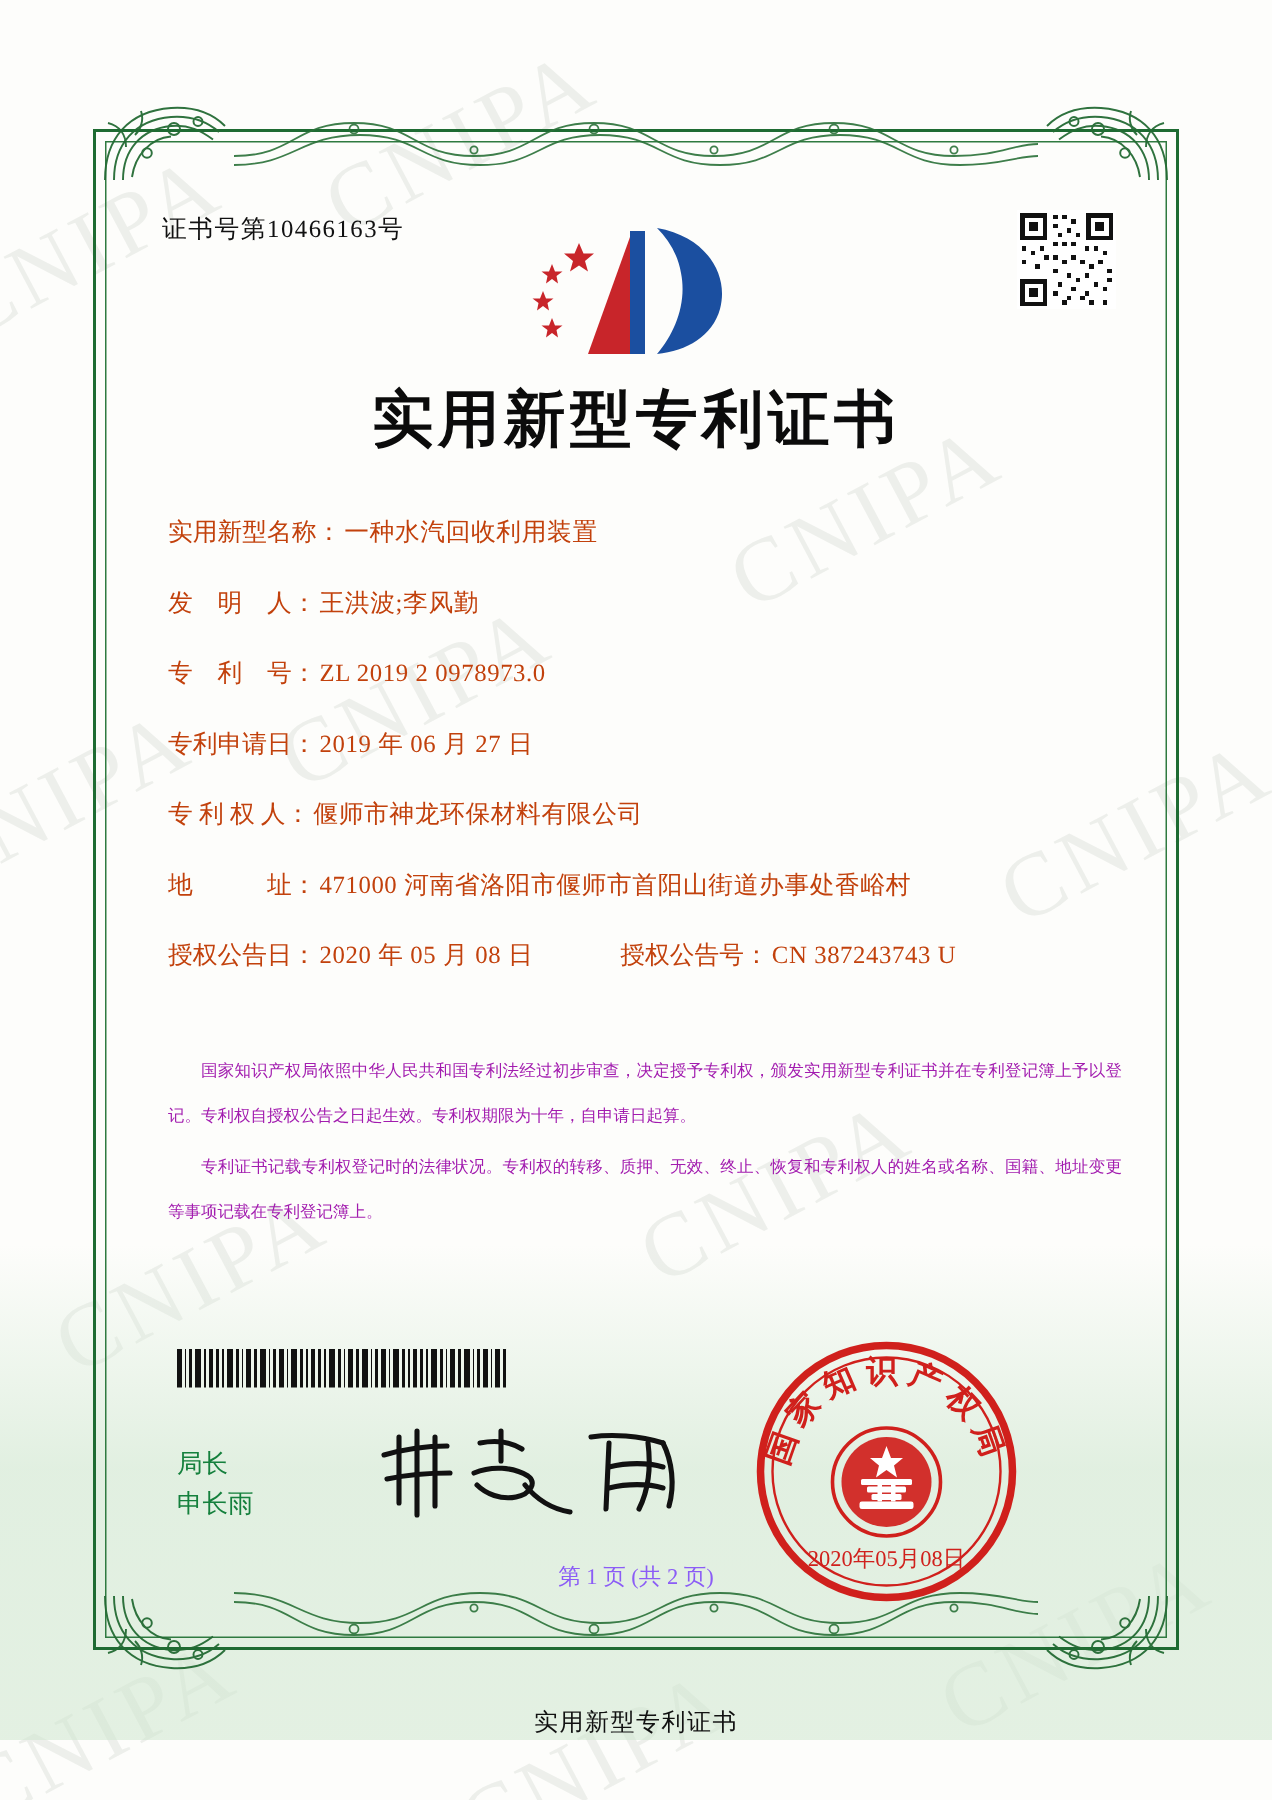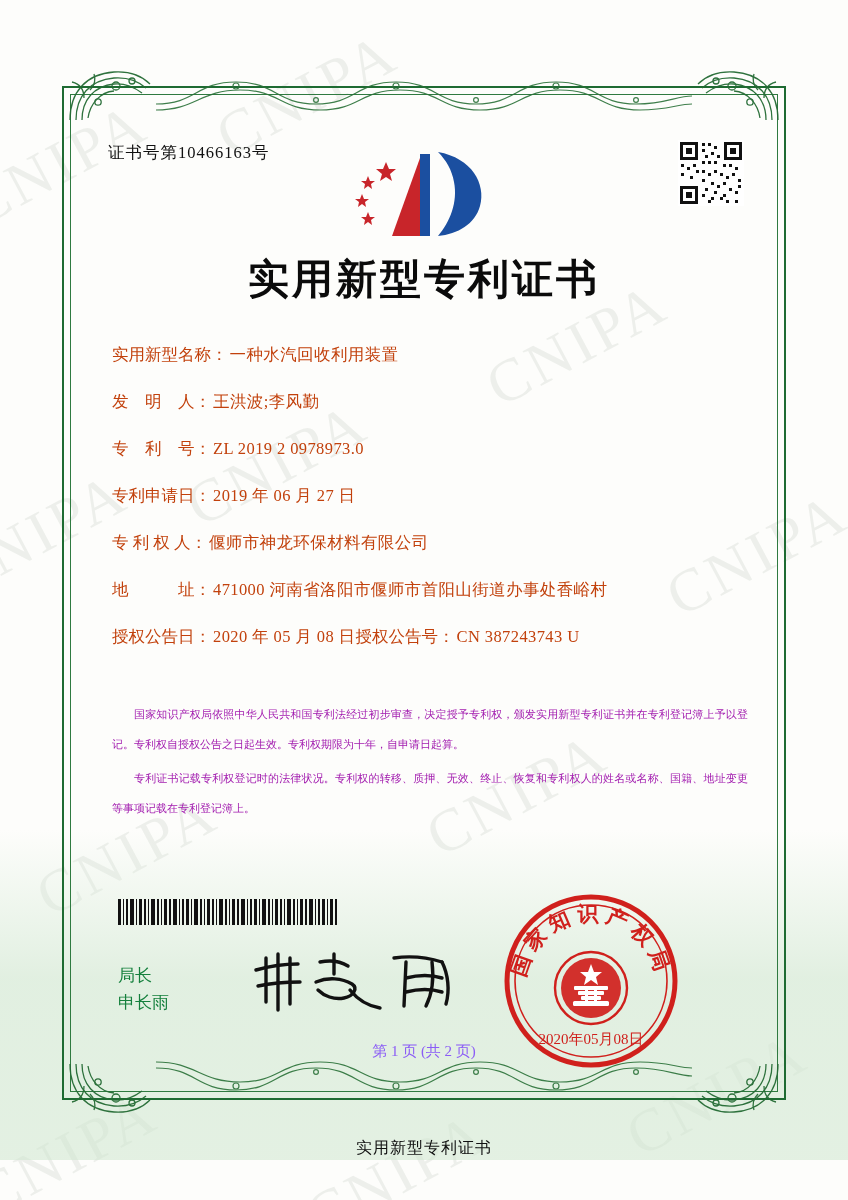--- a/index.html
+++ b/index.html
@@ -155,20 +155,21 @@
   }
   .field-label {
     white-space: pre;
     flex: 0 0 auto;
   }
   .field-value {
     margin-left: 2px;
     letter-spacing: .4px;
   }
   .field-label2 {
+    margin-left: 58px;
     white-space: pre;
   }
 
   .paragraphs {
     position: absolute;
     left: 42px;
     top: 605px;
     width: 636px;
     font-size: 11px;
     line-height: 30px;

